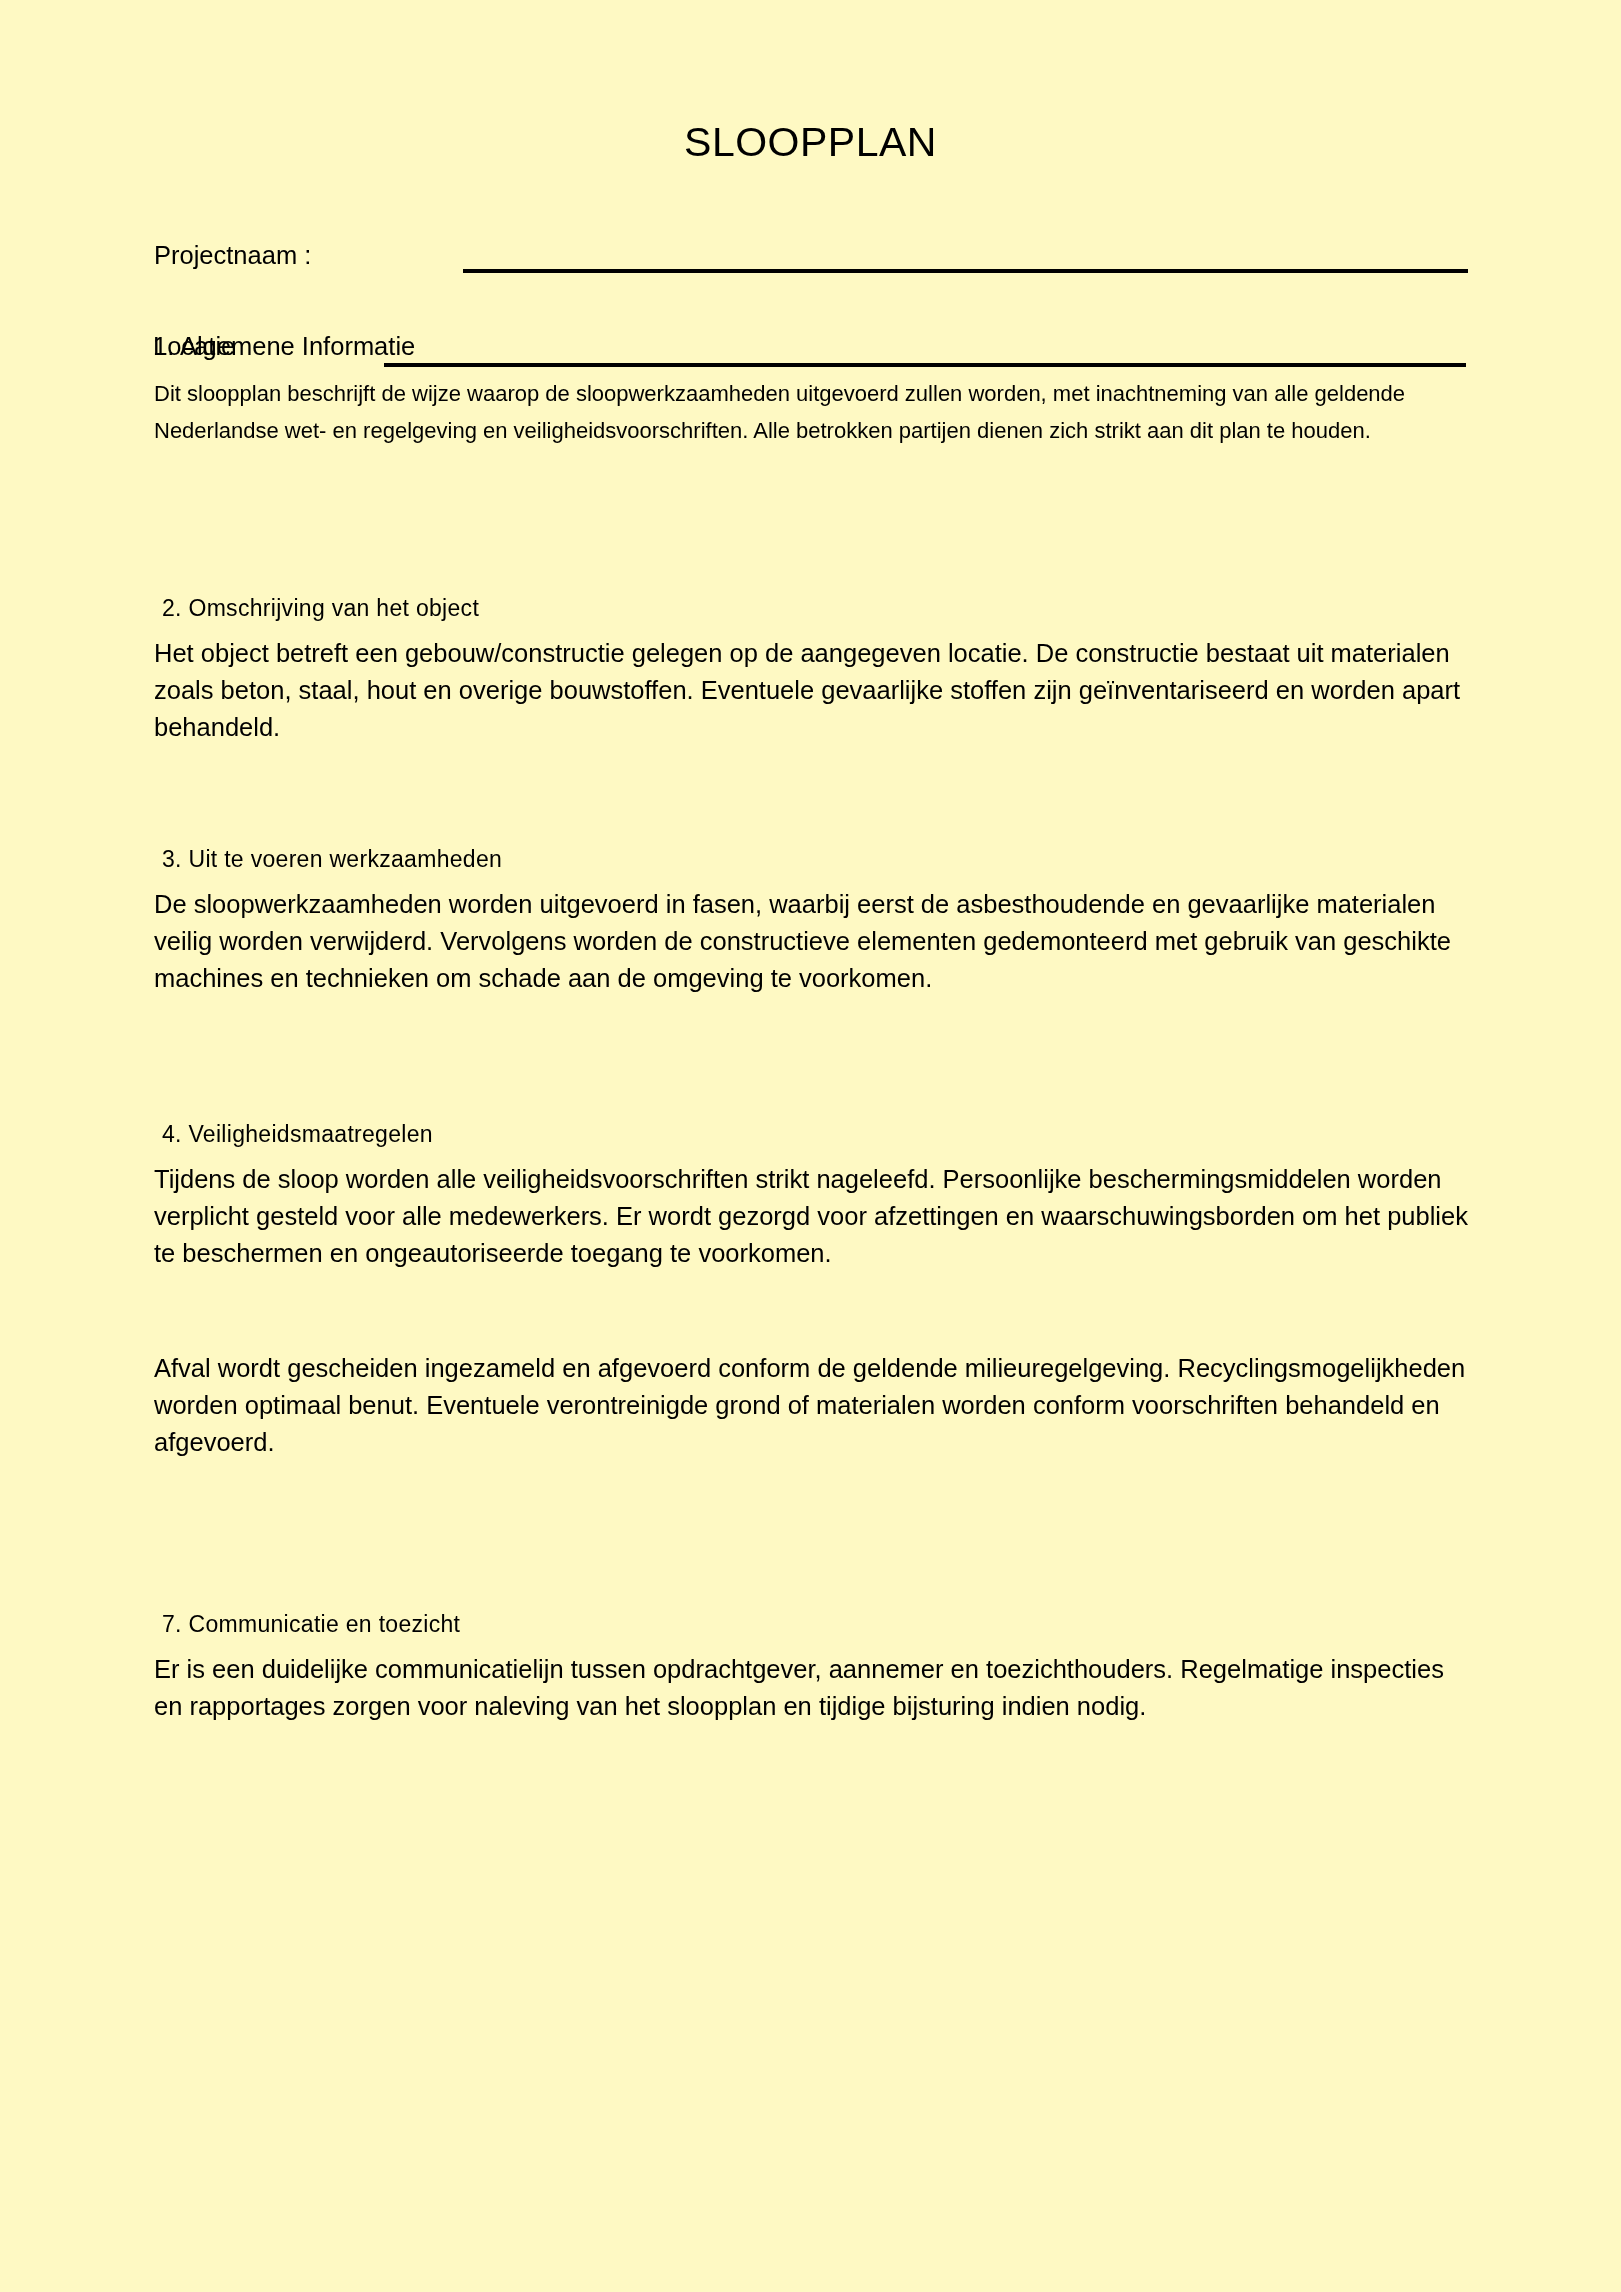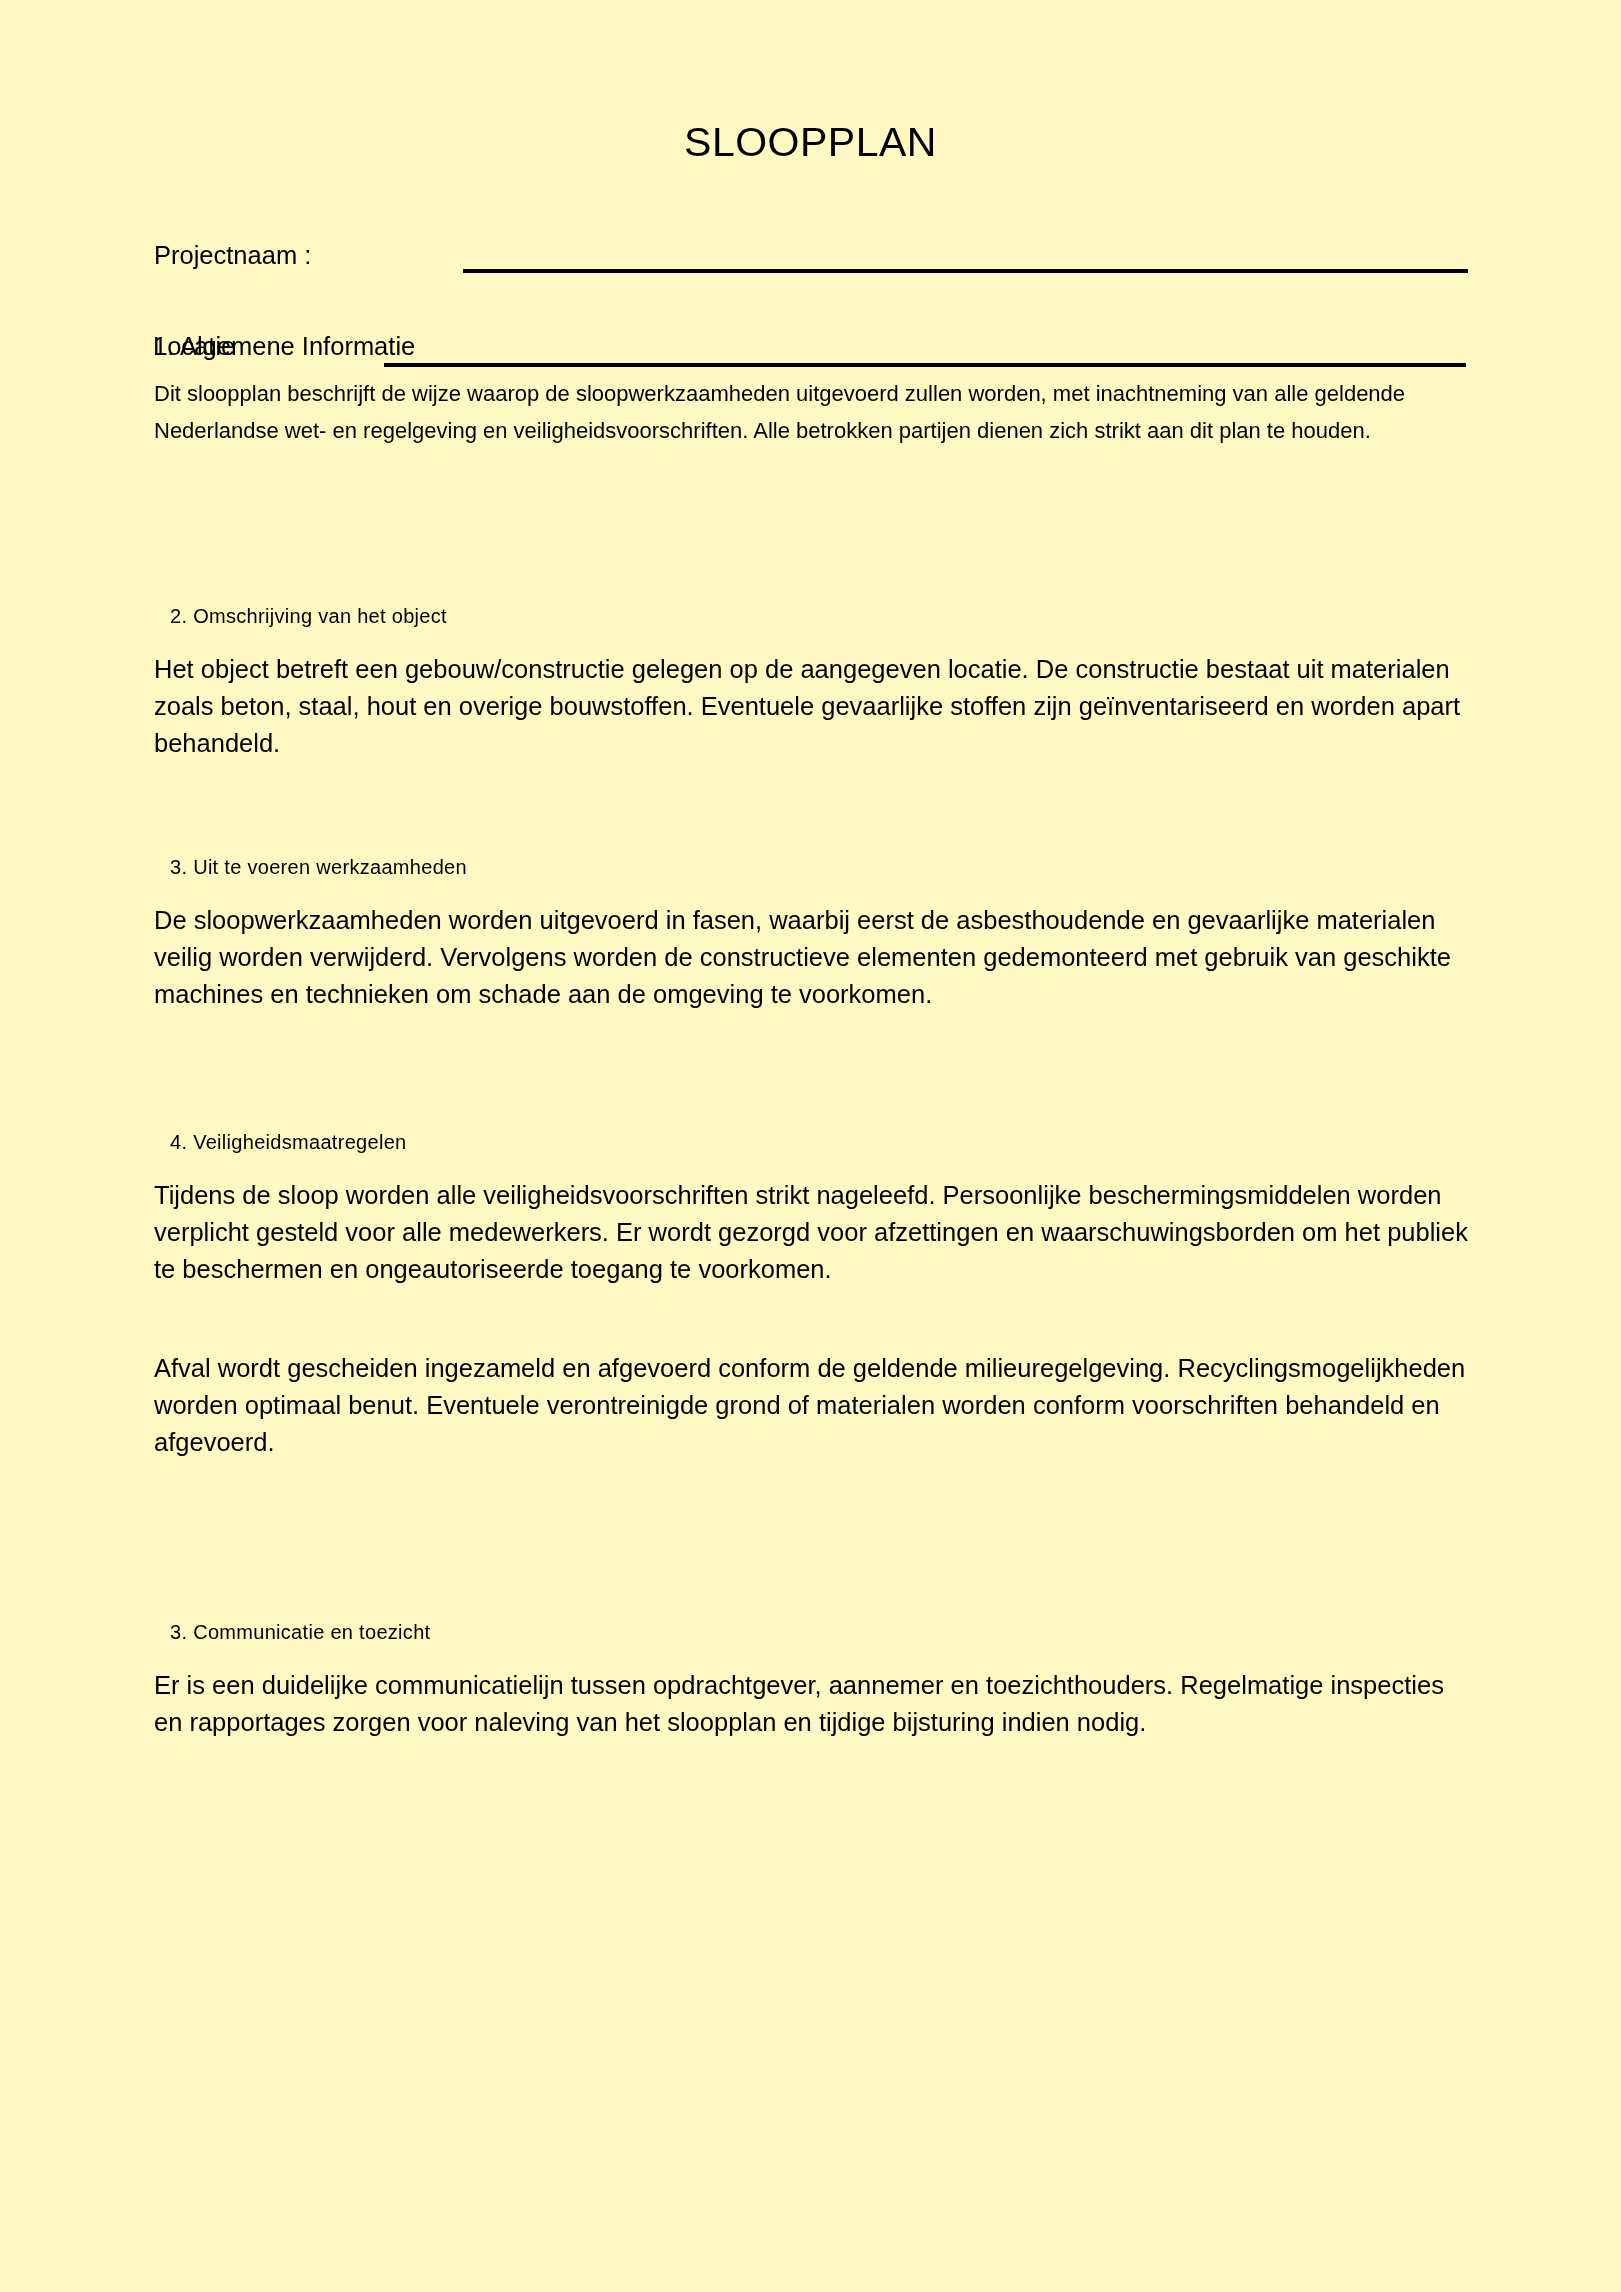--- a/index.html
+++ b/index.html
@@ -44,22 +44,22 @@
     width: 1318px;
     font-size: 22px;
     line-height: 37px;
   }
   .section {
     position: absolute;
     left: 154px;
     width: 1318px;
   }
   .section h2 {
-    margin: 16px;
-    font-size: 20px;
+    margin: 8px;
+    font-size: 23px;
     line-height: 37px;
     font-weight: normal;
     letter-spacing: 0.3px;
     white-space: nowrap;
   }
   .section p {
     margin: 6.9px 0 0 0;
     font-size: 25.5px;
     line-height: 37px;
   }
@@ -96,18 +96,18 @@
   <div class="section" style="top:1108px;">
     <h2>4. Veiligheidsmaatregelen</h2>
     <p>Tijdens de sloop worden alle veiligheidsvoorschriften strikt nageleefd. Persoonlijke beschermingsmiddelen worden verplicht gesteld voor alle medewerkers. Er wordt gezorgd voor afzettingen en waarschuwingsborden om het publiek te beschermen en ongeautoriseerde toegang te voorkomen.</p>
   </div>
 
   <div class="section" style="top:1343px;">
     <p>Afval wordt gescheiden ingezameld en afgevoerd conform de geldende milieuregelgeving. Recyclingsmogelijkheden worden optimaal benut. Eventuele verontreinigde grond of materialen worden conform voorschriften behandeld en afgevoerd.</p>
   </div>
 
   <div class="section" style="top:1598px;">
-    <h2>3. Communicatie en toezicht</h2>
+    <h2>7. Communicatie en toezicht</h2>
     <p>Er is een duidelijke communicatielijn tussen opdrachtgever, aannemer en toezichthouders. Regelmatige inspecties en rapportages zorgen voor naleving van het sloopplan en tijdige bijsturing indien nodig.</p>
   </div>
 
 </div>
 
 
 </body></html>

